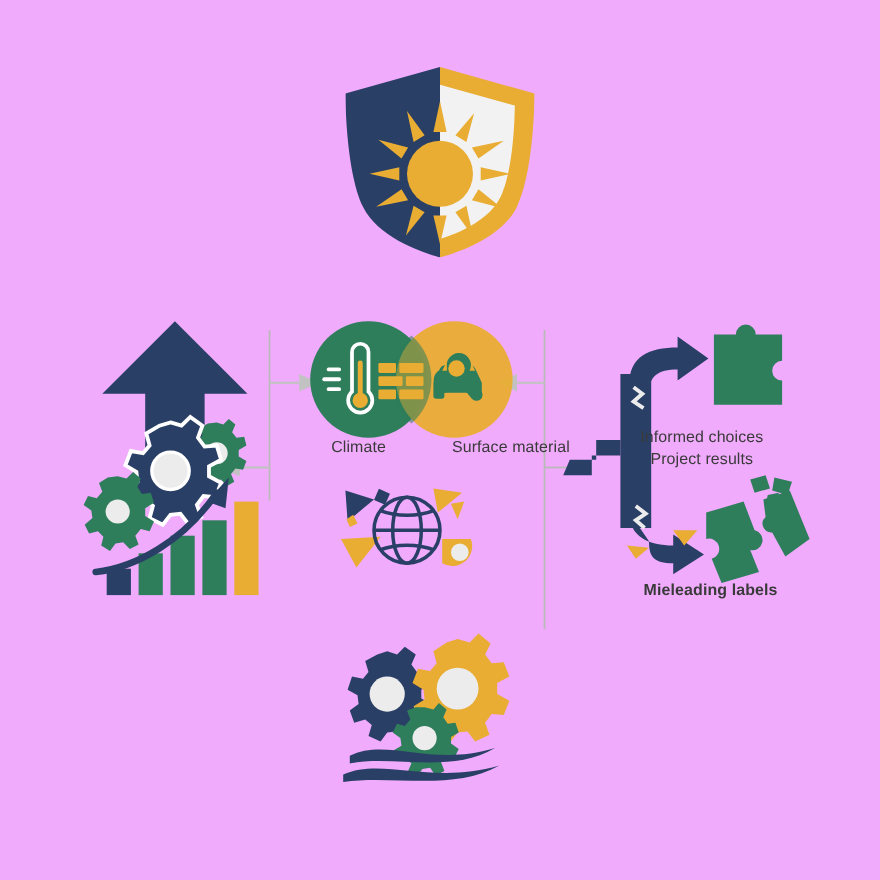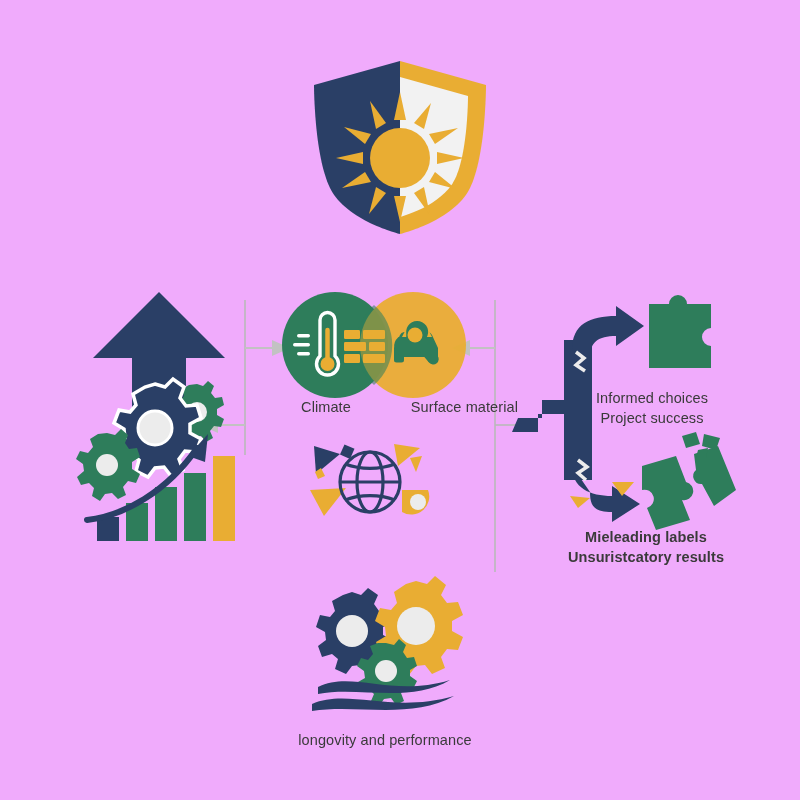--- a/index.html
+++ b/index.html
@@ -241,43 +241,42 @@
       <polygon points="58,196 78,198 66,208" fill="#e9ad33"></polygon>
       <polygon points="100,182 122,182 110,196" fill="#e9ad33"></polygon>
     </svg>
   </div>
 
   <div class="node" style="left:643px; top:288px;">
     <svg width="76" height="84" viewBox="0 0 76 84">
       <path d="M6 16 h20 a9 9 0 1 1 18 0 h24 v24 a9 9 0 1 0 0 18 v22 h-62 Z" fill="#2e7d5b"></path>
     </svg>
   </div>
-  <div class="caption two-line" style="left:582px; top:388px; width:140px;">
+  <div class="caption two-line" style="left:568px; top:388px; width:140px;">
     <div>Informed choices</div>
-    <div>Project success</div>
+    <div>Project results</div>
   </div>
 
   <div class="node" style="left:638px; top:432px;">
     <svg width="100" height="92" viewBox="0 0 100 92">
       <g fill="#2e7d5b">
 
         <path d="M4 34 l34 -10 l10 26 a9 9 0 1 1 -4 18 l8 20 l-34 10 l-9 -22
                  a9 9 0 1 0 -5 -18 Z"></path>
 
         <path d="M56 22 l24 -8 l18 44 l-22 16 l-12 -22 a8 8 0 0 1 -6 -14 Z"></path>
 
         <polygon points="44,4 58,0 62,12 48,16"></polygon>
         <polygon points="66,2 82,6 78,18 64,14"></polygon>
         <polygon points="60,18 70,16 68,26 58,26"></polygon>
       </g>
     </svg>
   </div>
   <div class="caption two-line" style="left:556px; top:527px; width:180px;font-weight:bold;">
     <div>Mieleading labels</div>
-    <div>Unsuristcatory results</div>
   </div>
 
   <div class="node" style="left:300px; top:588px;">
     <svg width="170" height="130" viewBox="0 0 170 130">
 
       <g transform="translate(52,43)">
         <path d="M0,-39 L9,-36 L16,-43 L26,-36 L22,-27 L27,-20 L37,-21 L41,-9
                  L31,-4 L31,4 L41,9 L36,21 L26,20 L21,27 L25,37 L14,42 L8,34
                  L0,35 L-6,43 L-17,38 L-14,28 L-20,23 L-30,26 L-34,15 L-26,9
                  L-27,1 L-36,-4 L-32,-16 L-22,-14 L-17,-20 L-20,-30 L-9,-36 Z" fill="#2a3f66"></path>
@@ -299,15 +298,14 @@
                  L-22,1 L-29,-4 L-25,-12 L-18,-10 L-13,-16 L-16,-24 L-8,-27 Z" fill="#2e7d5b"></path>
         <circle cx="0" cy="1" r="11" fill="#ececec"></circle>
       </g>
 
       <g fill="#2a3f66">
         <path d="M18 99 C52 82 92 110 150 92 C110 116 58 98 18 106 Z"></path>
         <path d="M12 116 C48 100 92 126 154 108 C112 132 56 116 12 123 Z"></path>
       </g>
     </svg>
   </div>
-  <div class="caption" style="left:285px; top:731px; width:200px;">longovity and performance</div>
 
 </div>
 
 </body></html>

